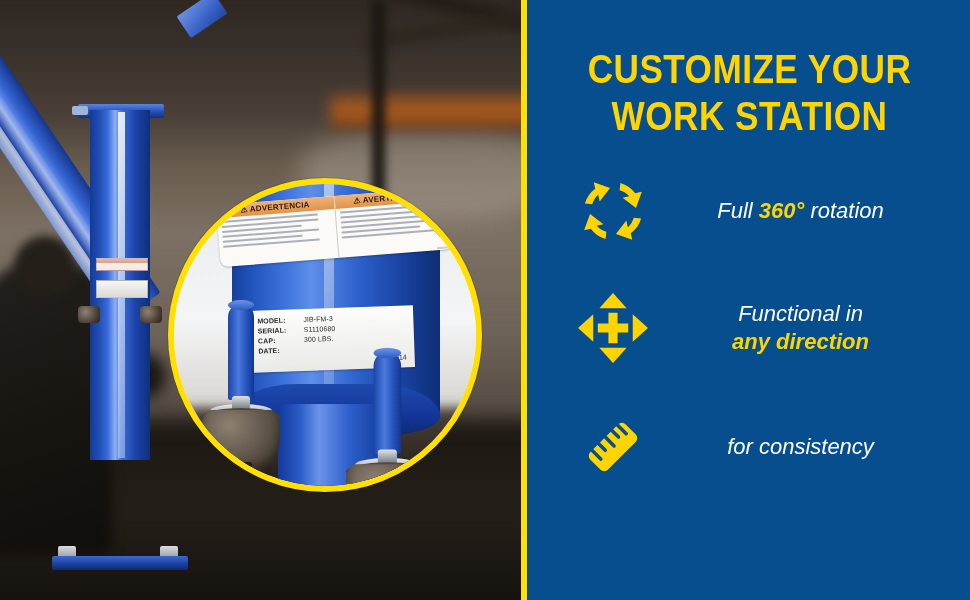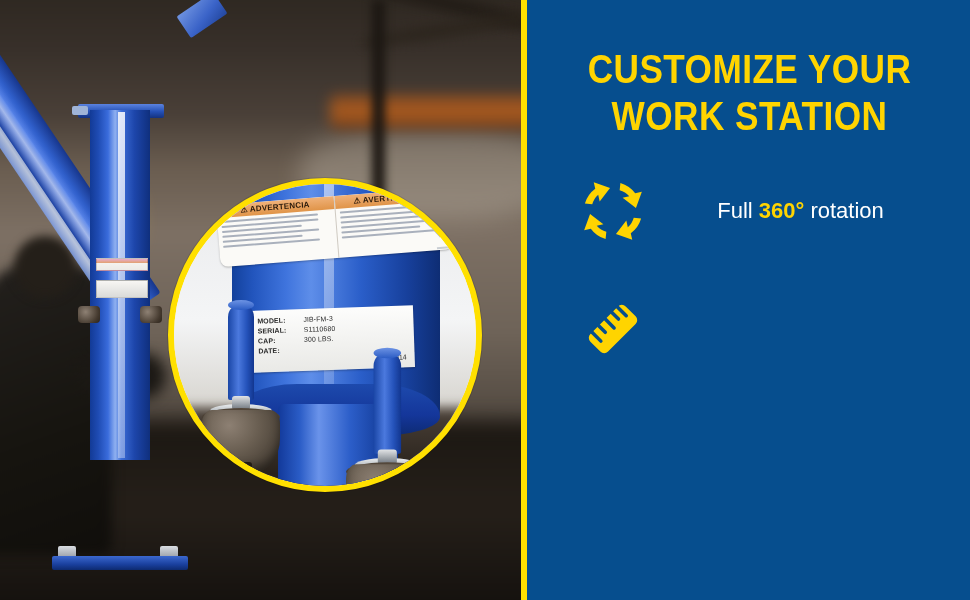--- a/index.html
+++ b/index.html
@@ -362,20 +362,21 @@
     display:flex; align-items:center; justify-content:center;
   }
   .feat-text {
     flex:1;
     color:#ffffff;
     font-size:22px;
     line-height:1.3;
     text-align:center;
     padding-right:10px;
     font-family:"Liberation Sans", sans-serif;
+    font-style:italic;
   }
   .feat-text .hl { color:#ffd400; font-weight:bold; }
   .feat-text .wl { color:#ffffff; }
   .feat-text .line { display:block; }
 
   svg.icon { display:block; }
 </style>
 </head>
 <body>
 
@@ -532,35 +533,53 @@
             </g>
           </svg>
         </div>
         <div class="feat-text">
           <span class="line">
             <span class="wl">Full </span><span class="hl">360°</span><span class="wl"> rotation</span>
           </span>
         </div>
       </div>
 
+      <div class="feature">
+        <div class="feat-icon">
+          <svg class="icon" width="76" height="76" viewBox="0 0 100 100" aria-hidden="true">
+            <g fill="#FFD400">
+              <path d="M44 30 h12 v14 h14 v12 h-14 v14 h-12 v-14 h-14 v-12 h14 z"></path>
+              <path d="M50 4 l18 20 h-36 z"></path>
+              <path d="M50 96 l18 -20 h-36 z"></path>
+              <path d="M4 50 l20 -18 v36 z"></path>
+              <path d="M96 50 l-20 -18 v36 z"></path>
+            </g>
+          </svg>
+        </div>
+        <div class="feat-text">
+          <span class="line wl">Functional in</span>
+          <span class="line hl">any direction</span>
+        </div>
+      </div>
 
       <div class="feature">
         <div class="feat-icon">
           <svg class="icon" width="78" height="78" viewBox="0 0 100 100" aria-hidden="true">
             <g transform="rotate(-45 50 50)">
               <rect x="18" y="34" width="64" height="32" rx="7" fill="#FFD400"></rect>
               <g stroke="#064E8E" stroke-width="4.5" stroke-linecap="round">
                 <line x1="28" y1="34" x2="28" y2="50"></line>
                 <line x1="40" y1="34" x2="40" y2="46"></line>
                 <line x1="52" y1="34" x2="52" y2="50"></line>
                 <line x1="64" y1="34" x2="64" y2="46"></line>
                 <line x1="74" y1="34" x2="74" y2="50"></line>
               </g>
             </g>
           </svg>
         </div>
         <div class="feat-text">
+          <span class="line wl">for consistency</span>
         </div>
       </div>
 
     </div>
   </div>
 </div>
 
 </body></html>

